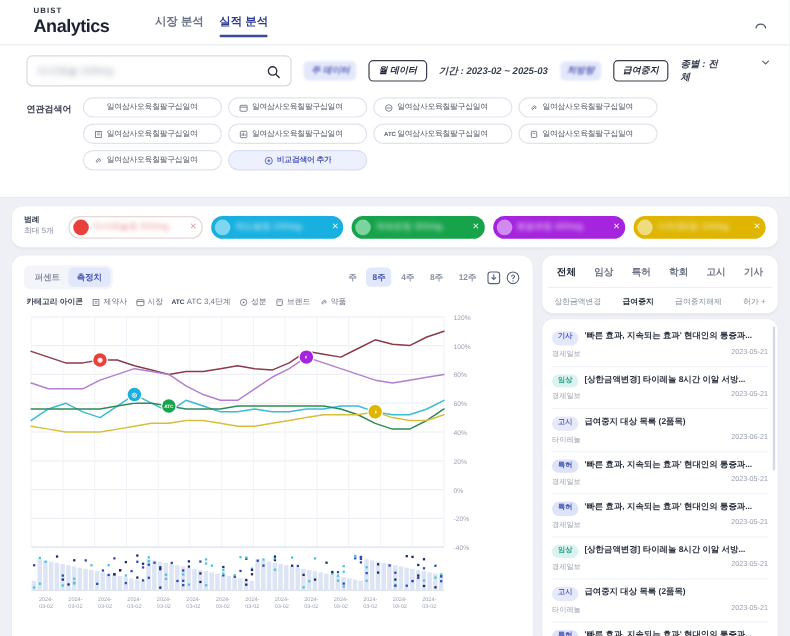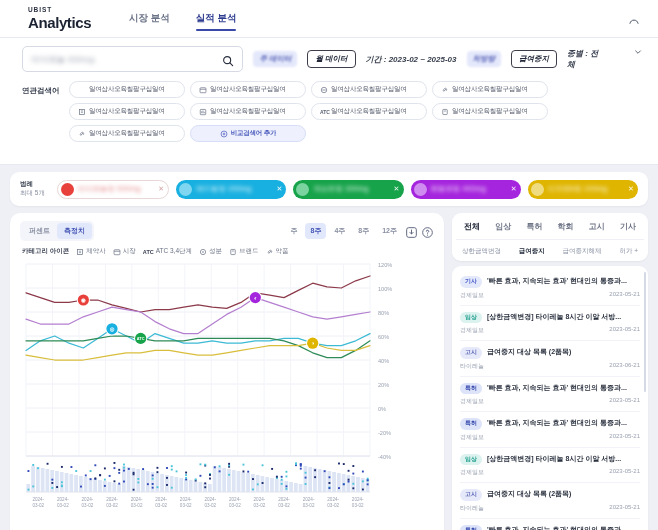--- a/index.html
+++ b/index.html
@@ -20,21 +20,21 @@
     border-bottom: 1px solid #e6e9f0;
   }
   .brand { display: flex; flex-direction: column; line-height: 1; margin-right: 38px; }
   .brand-top {
     font-size: 6.5px; font-weight: 700; letter-spacing: .9px; color: #2b3240;
   }
   .brand-main {
     font-size: 15px; font-weight: 700; color: #1b2232; letter-spacing: -.4px;
     margin-top: 1px;
   }
-  .nav { display: flex; gap: 26px; align-items: center; height: 100%; }
+  .nav { display: flex; gap: 13px; align-items: center; height: 100%; }
   .nav-item {
     font-size: 9.5px; font-weight: 700; color: #6a7287;
     height: 100%; display: flex; align-items: center; position: relative;
     cursor: pointer;
   }
   .nav-item.active { color: #2e3c8f; }
   .nav-item.active::after {
     content: ""; position: absolute; left: 0; right: 0; bottom: 6px;
     height: 2px; background: #3a49a8; border-radius: 2px;
   }

